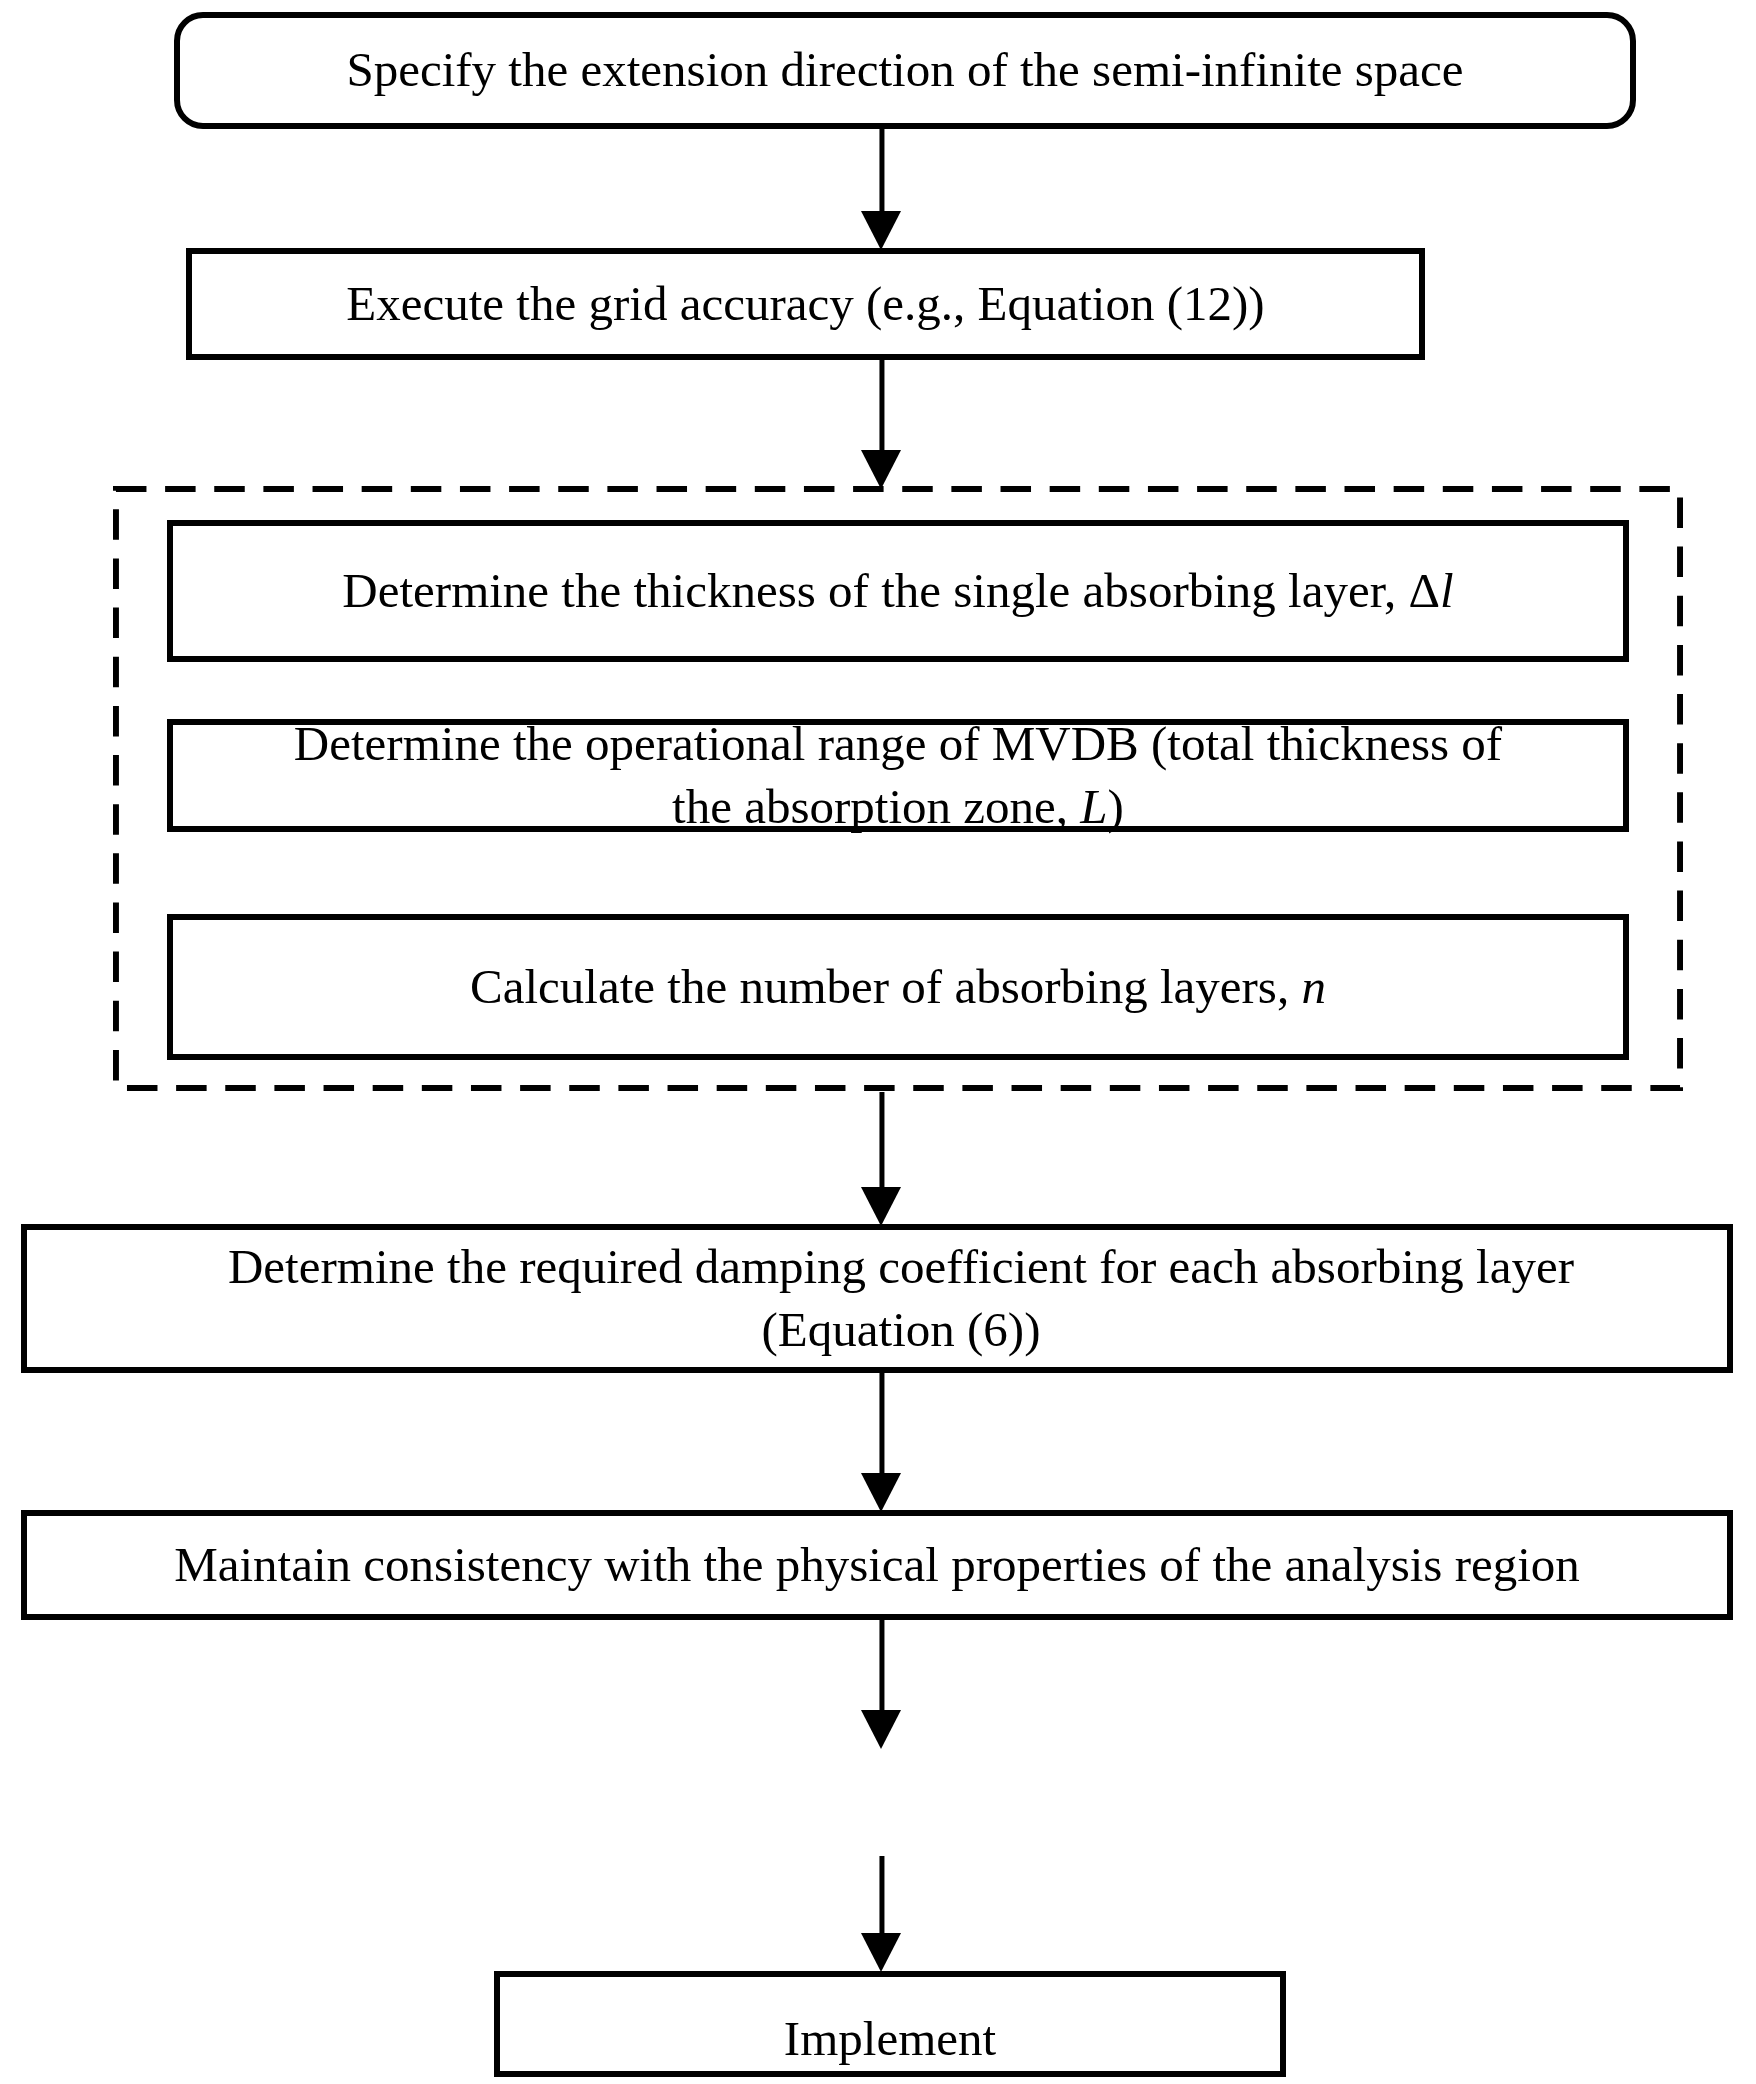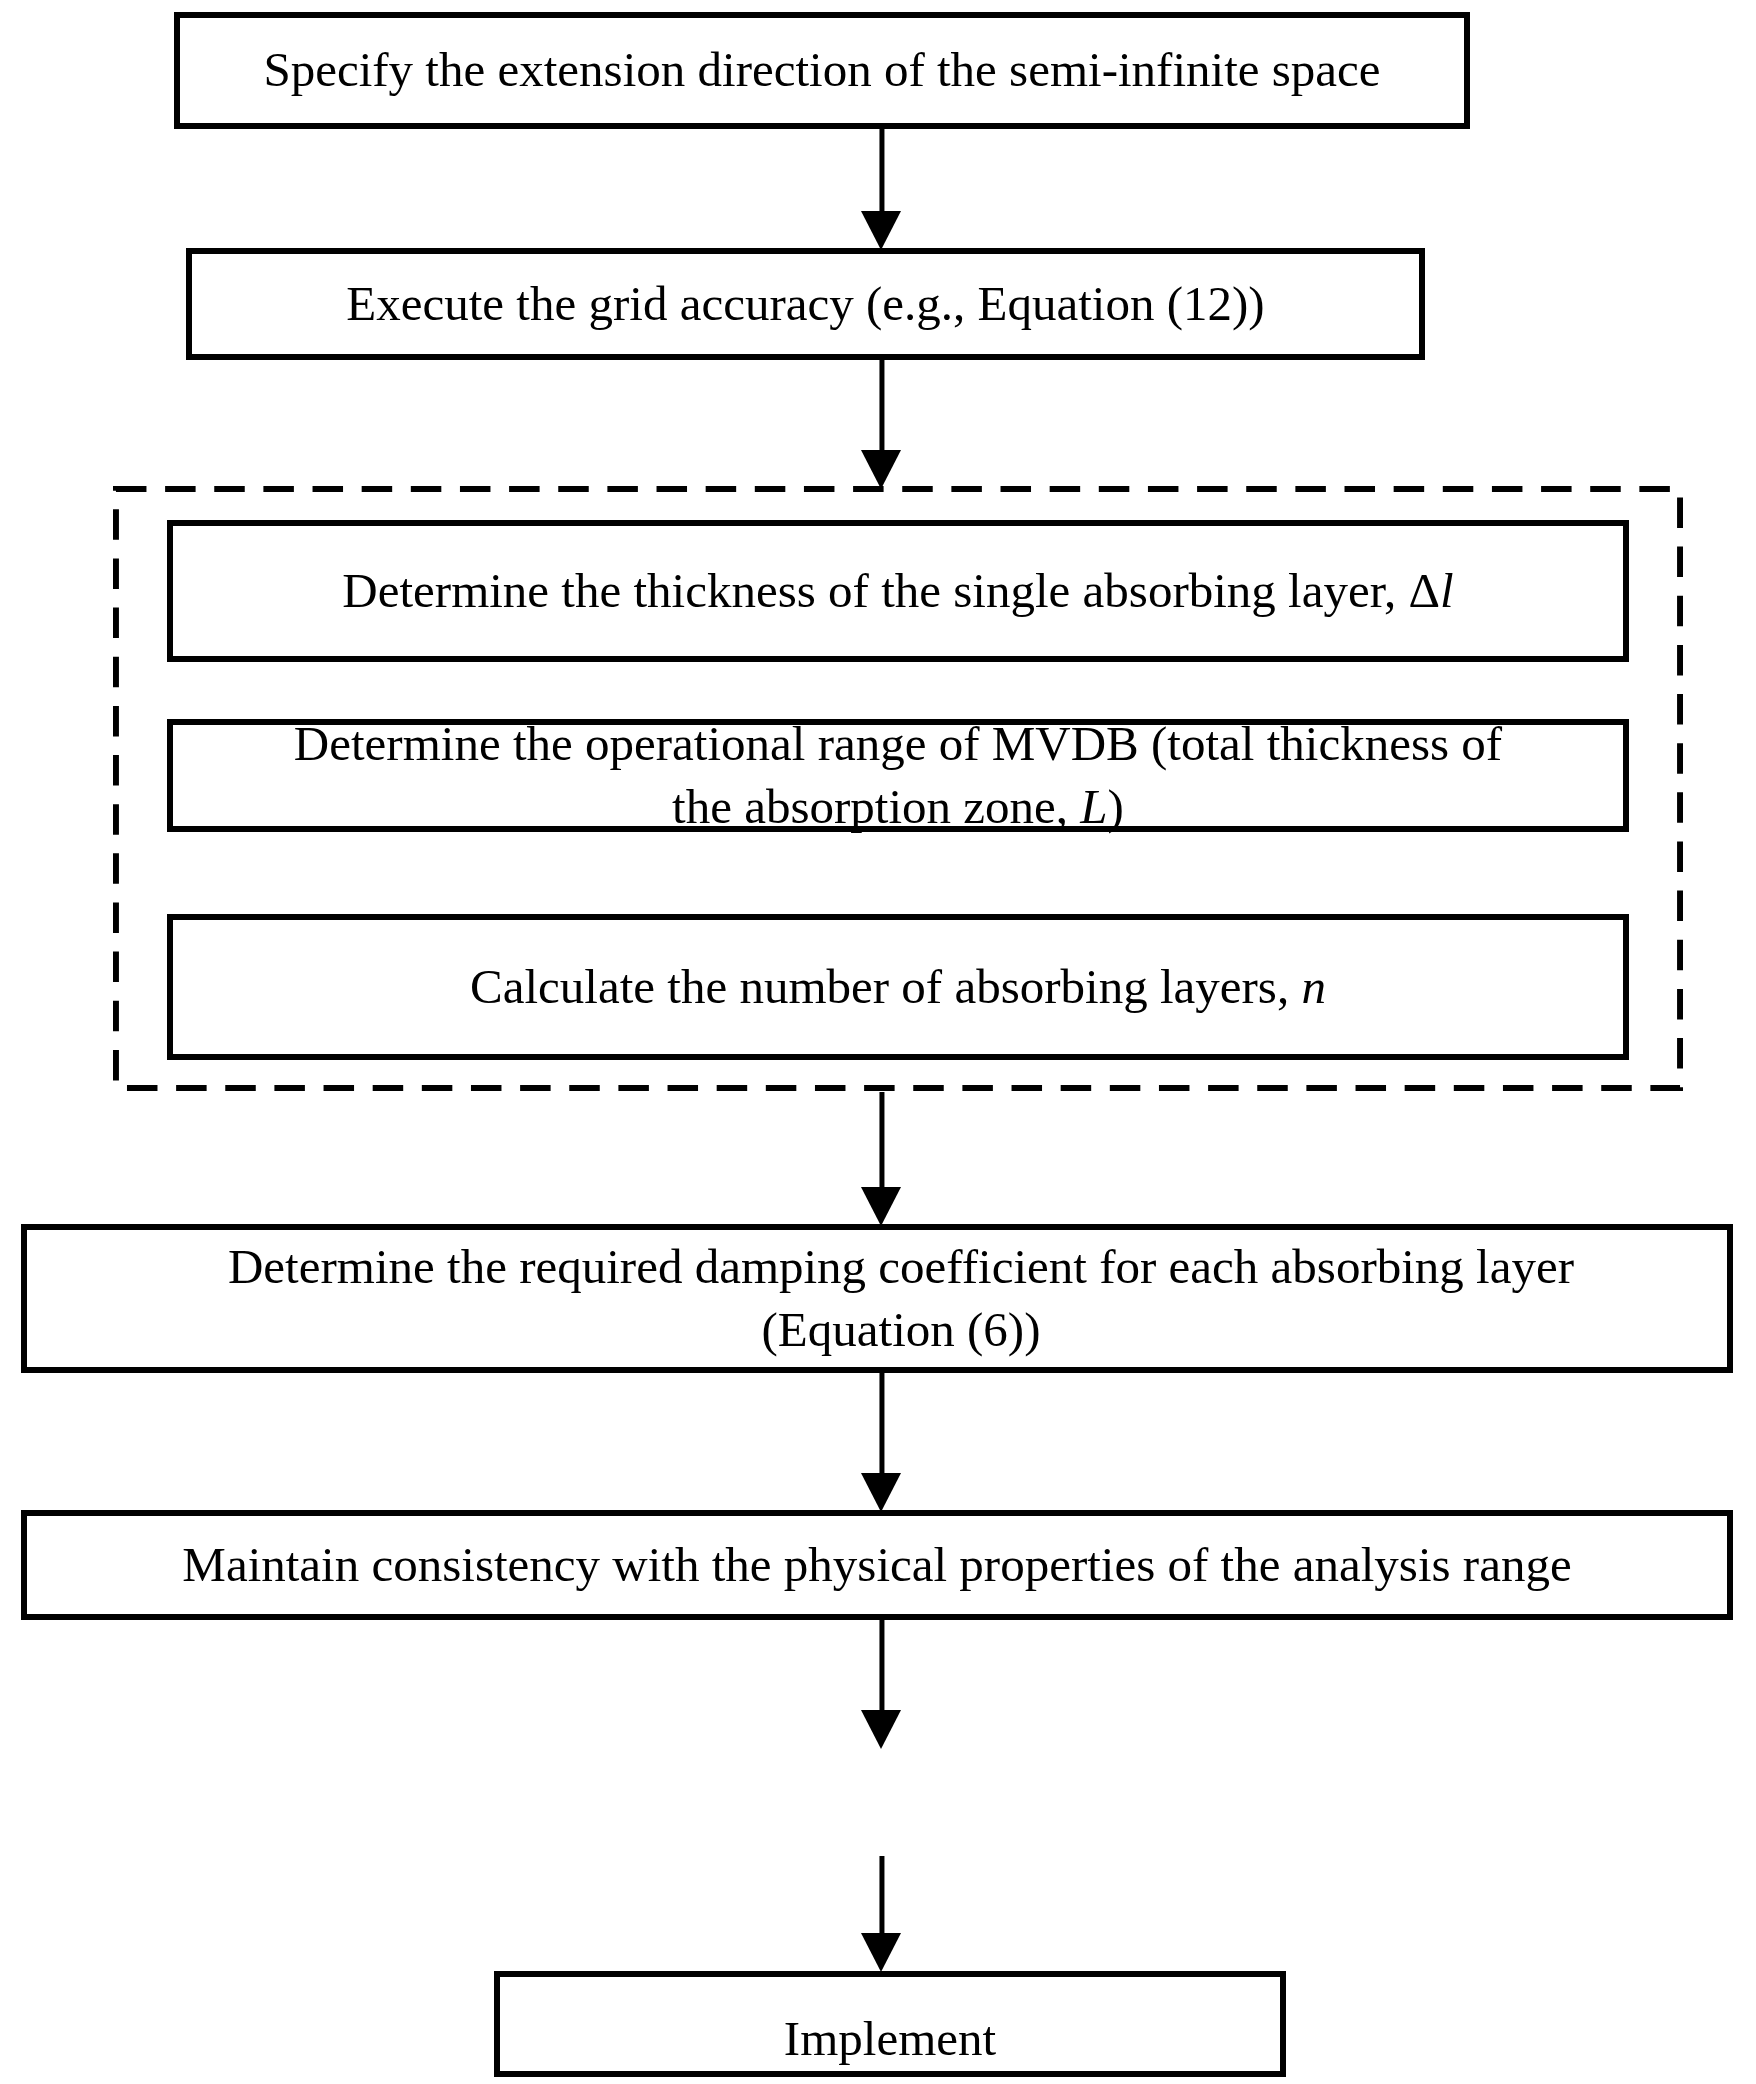--- a/index.html
+++ b/index.html
@@ -28,21 +28,21 @@
     z-index: 2;
   }
   .label {
     font-size: 49px;
     line-height: 1.28;
   }
   .line { white-space: nowrap; }
   .italic { font-style: italic; }
 
   
-  .b1 { left: 174px;  top: 12px;   width: 1296px; height: 117px; }
+  .b1 { left: 174px;  top: 12px;   width: 1462px; height: 117px; border-radius: 29px; }
   .b2 { left: 186px;  top: 248px;  width: 1239px; height: 112px; }
   .b3 { left: 167px;  top: 520px;  width: 1462px; height: 142px; }
   .b4 { left: 167px;  top: 719px;  width: 1462px; height: 113px; }
   .b5 { left: 167px;  top: 914px; width: 1462px; height: 146px; }
   .b6 { left: 21px;   top: 1224px; width: 1712px; height: 149px; padding-left: 48px; }
   .b7 { left: 21px;   top: 1510px; width: 1712px; height: 110px; }
   .b8 { left: 21px;   top: 1748px; width: 1712px; height: 110px; }
   .b9 { left: 494px;  top: 1971px; width: 792px;  height: 106px; align-items: flex-end; }
 
   
@@ -128,21 +128,21 @@
 
   <div class="box b6">
     <div class="label">
         <div class="line"><span>Determine the required damping coefficient for each absorbing layer</span></div>
         <div class="line"><span>(Equation (6))</span></div>
       </div>
   </div>
 
   <div class="box b7">
     <div class="label">
-        <div class="line"><span>Maintain consistency with the physical properties of the analysis range</span></div>
+        <div class="line"><span>Maintain consistency with the physical properties of the analysis region</span></div>
       </div>
   </div>
 
 
   <div class="box b9">
     <div class="label">
         <div class="line"><span>Implement</span></div>
       </div>
   </div>
 

